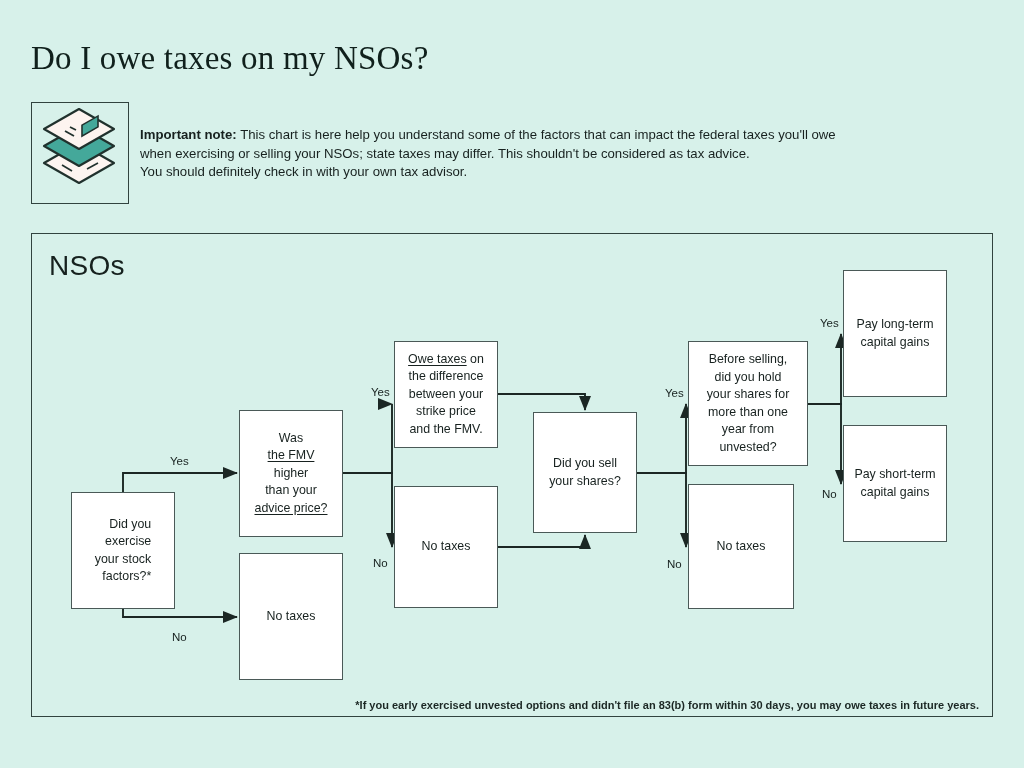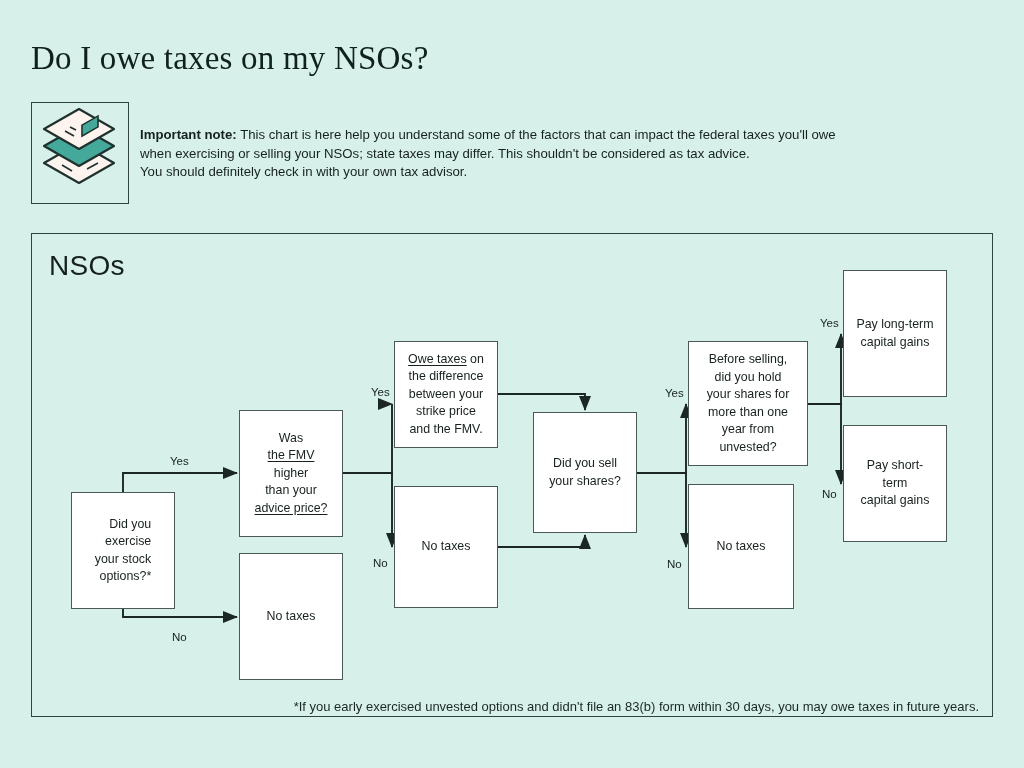--- a/index.html
+++ b/index.html
@@ -71,39 +71,40 @@
     top: 250px;
     font-size: 28px;
     letter-spacing: 0.3px;
     color: #16211e;
   }
 
   #footnote {
     position: absolute;
     right: 45px;
     top: 699px;
-    font-size: 13px;
+    font-size: 11px;
     color: #1b2724;
     white-space: nowrap;
+    font-weight: bold;
   }
 
   
   .node {
     position: absolute;
     background: #ffffff;
     border: 1.4px solid #4a5957;
     box-sizing: border-box;
     display: flex;
     align-items: center;
     justify-content: center;
     text-align: center;
     font-size: 12.4px;
     line-height: 17.5px;
     color: #17211f;
-    padding: 12px;
+    padding: 0;
   }
   .node .u { text-decoration: underline; text-underline-offset: 2px; }
 
   
   .edge-label {
     position: absolute;
     font-size: 11.5px;
     color: #17211f;
     white-space: nowrap;
   }
@@ -181,21 +182,21 @@
 
   <g fill="none" stroke="#1b2724" stroke-width="1.9">
     <path d="M343,473 L392,473"></path>
     <path d="M637,473 L686,473"></path>
     <path d="M794,404 L841,404"></path>
   </g>
 </svg>
 
 <div id="node-layer">
     <div class="node" style="left: 71px; top: 492px; width: 104px; height: 117px; text-align: right;">
-      <div><span>Did you</span><br><span>exercise</span><br><span>your stock</span><br><span>options?*</span></div>
+      <div><span>Did you</span><br><span>exercise</span><br><span>your stock</span><br><span>factors?*</span></div>
     </div>
     <div class="node" style="left: 239px; top: 410px; width: 104px; height: 127px;">
       <div><span>Was </span><br><span class="u">the FMV</span><br><span>higher</span><br><span>than your</span><br><span class="u">advice price?</span></div>
     </div>
     <div class="node" style="left: 239px; top: 553px; width: 104px; height: 127px;">
       <div><span>No taxes</span></div>
     </div>
     <div class="node" style="left: 394px; top: 341px; width: 104px; height: 107px;">
       <div><span class="u">Owe taxes</span><span> on</span><br><span>the difference</span><br><span>between your</span><br><span>strike price</span><br><span>and the FMV.</span></div>
     </div>

